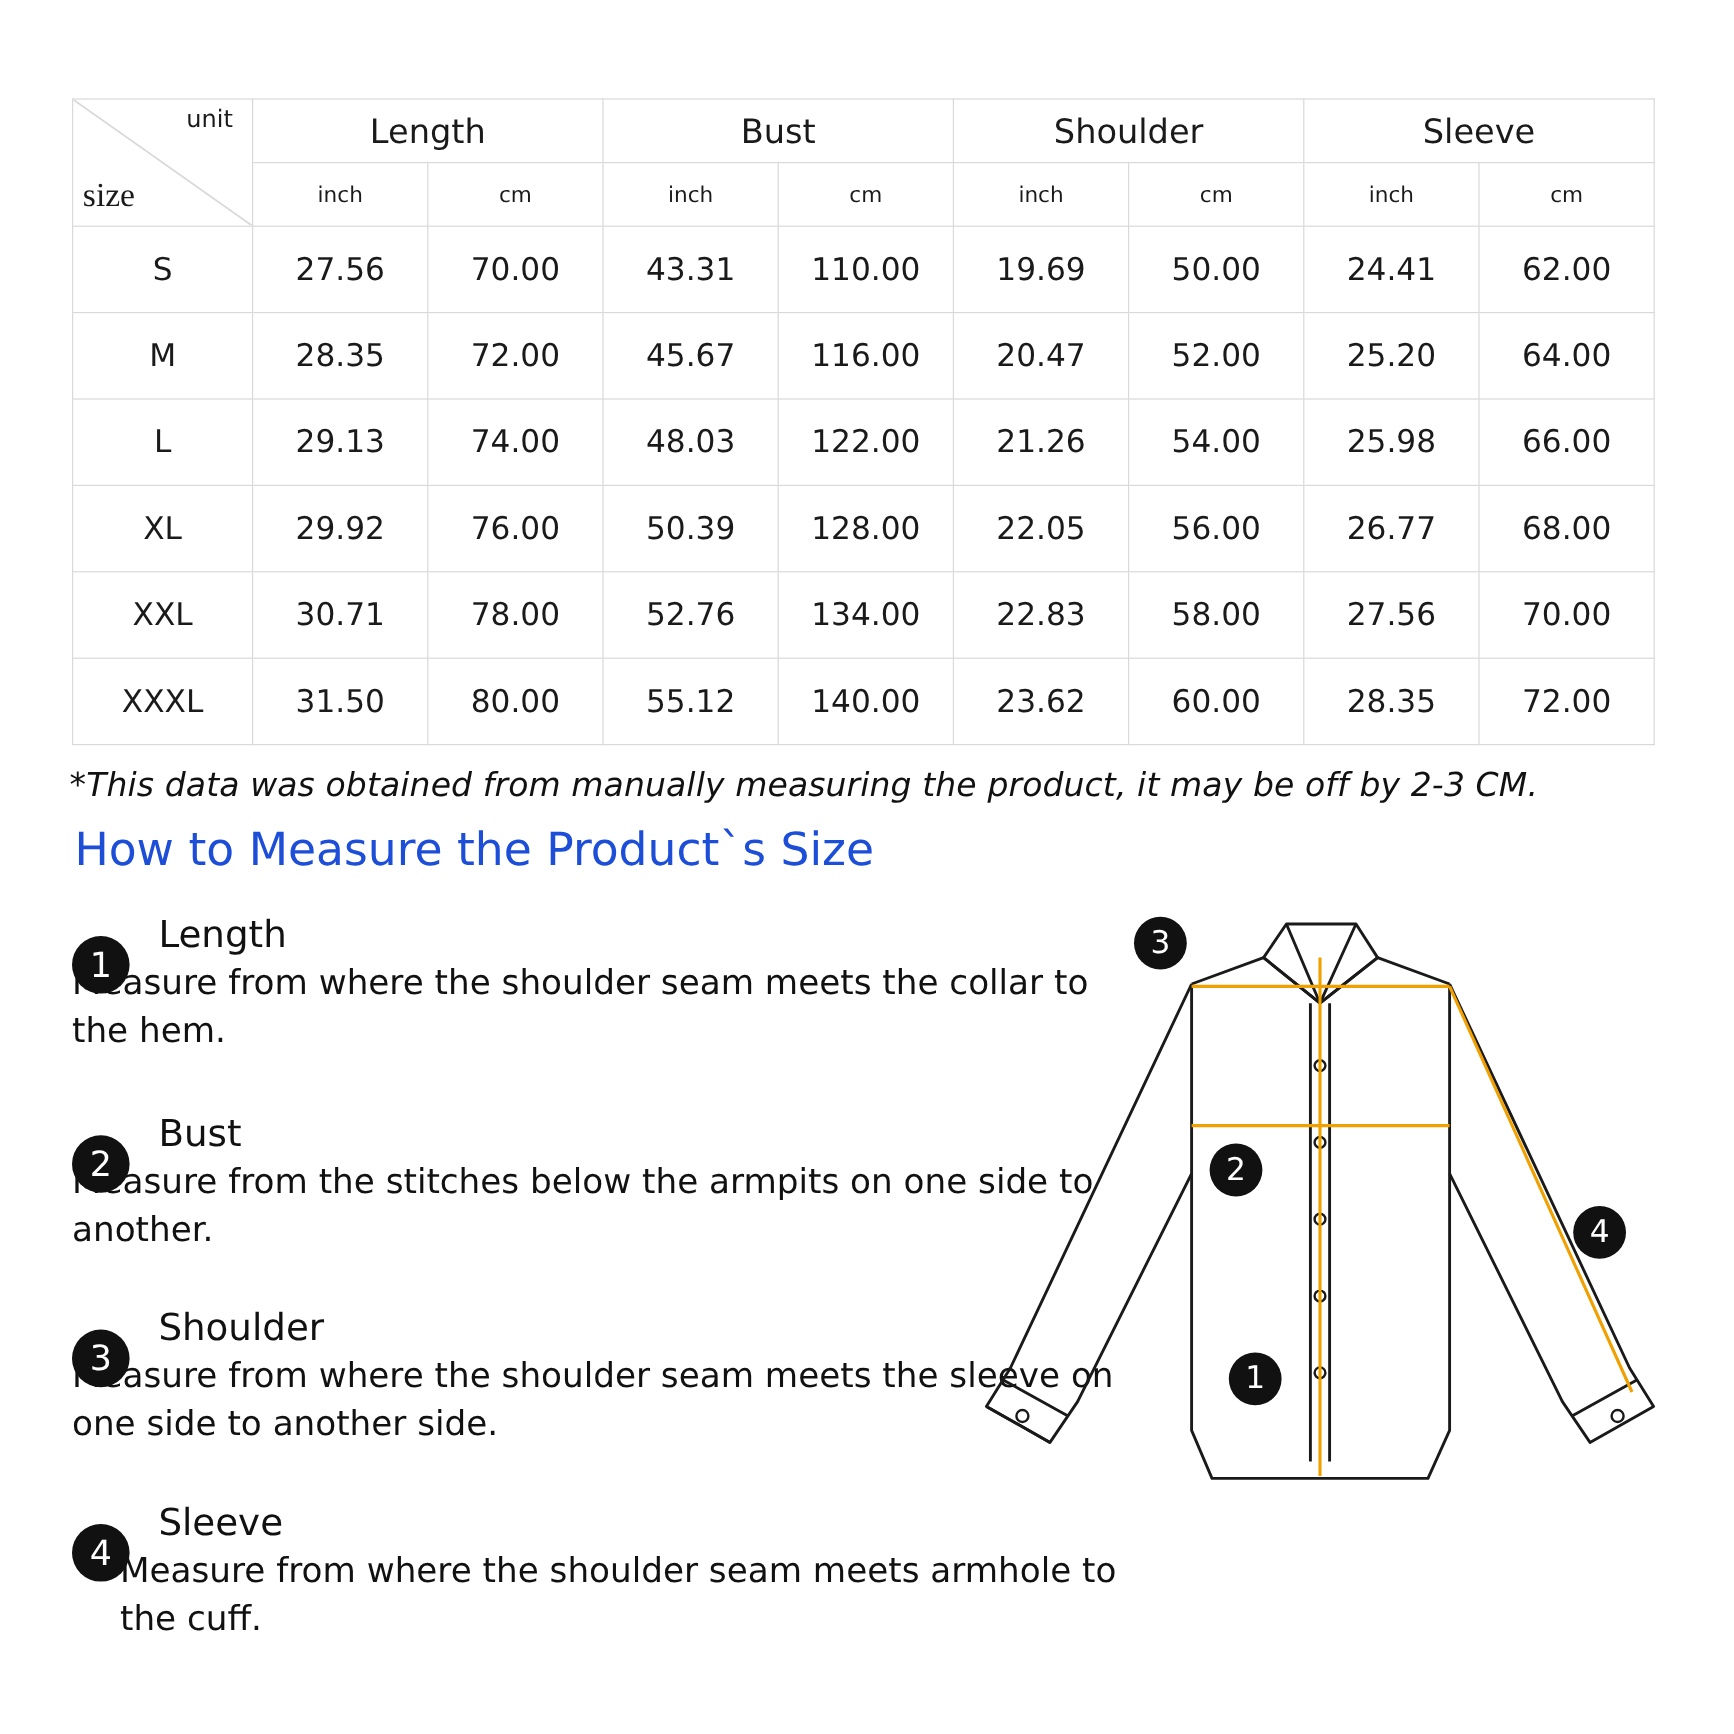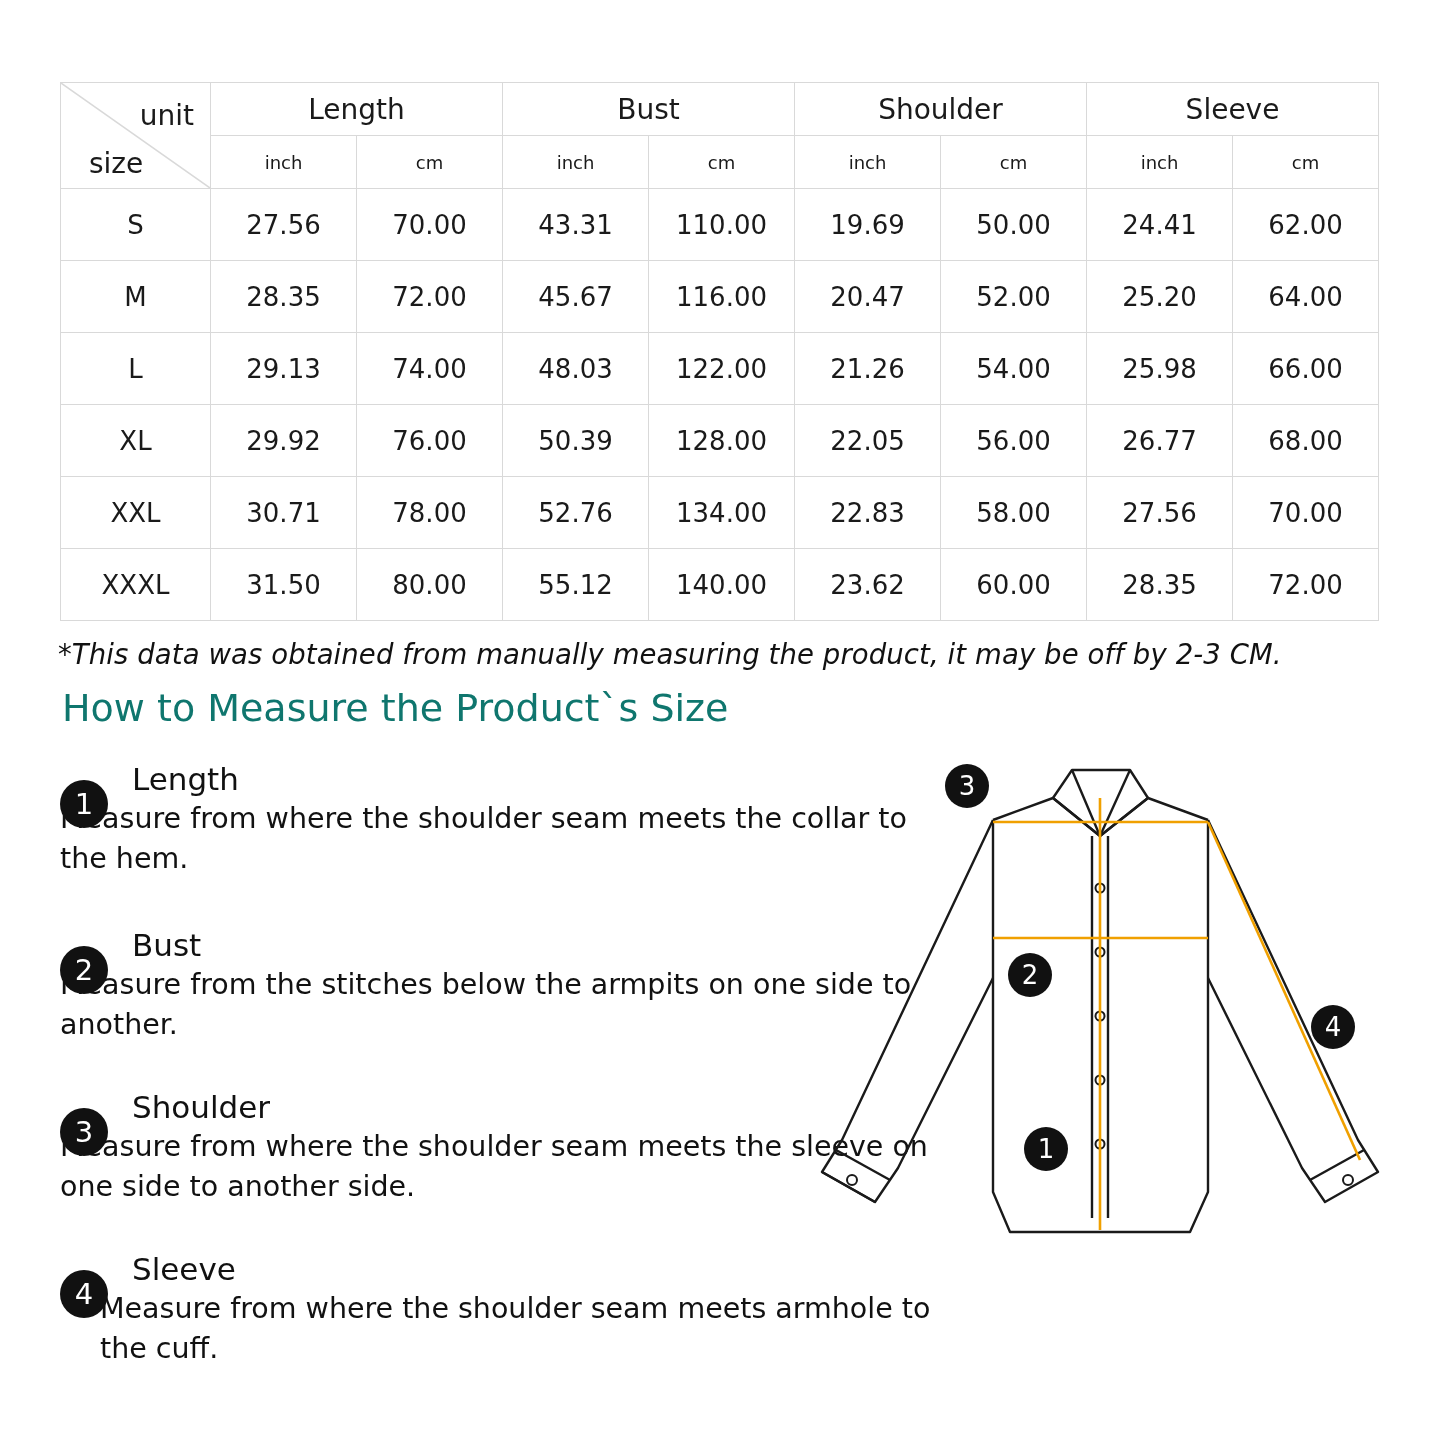--- a/index.html
+++ b/index.html
@@ -58,49 +58,50 @@
     overflow: hidden;
   }
   td.corner .diag {
     position: absolute;
     left: 0; top: 0;
     width: 100%; height: 100%;
   }
   td.corner .unit {
     position: absolute;
     right: 16px;
-    top: 16px;
-    font-size: 28px;
+    top: 4px;
+    font-size: 20px;
   }
   td.corner .size {
     position: absolute;
-    left: 28px;
+    left: 8px;
     bottom: 8px;
     font-size: 28px;
+    font-family: Liberation Serif, serif;
   }
   .sizecell { font-size: 27px; }
 
   
   .note {
     position: absolute;
     left: 58px;
     top: 638px;
     font-size: 27.5px;
     color: #111;
     letter-spacing: 0.1px;
     font-style: italic;
   }
 
   
   .howto {
     position: absolute;
     left: 62px;
     top: 686px;
     font-size: 38px;
-    color: #0f766e;
+    color: #1d4ed8;
   }
 
   
   .steps {
     position: absolute;
     left: 60px;
     top: 762px;
     width: 900px;
   }
   .step {

